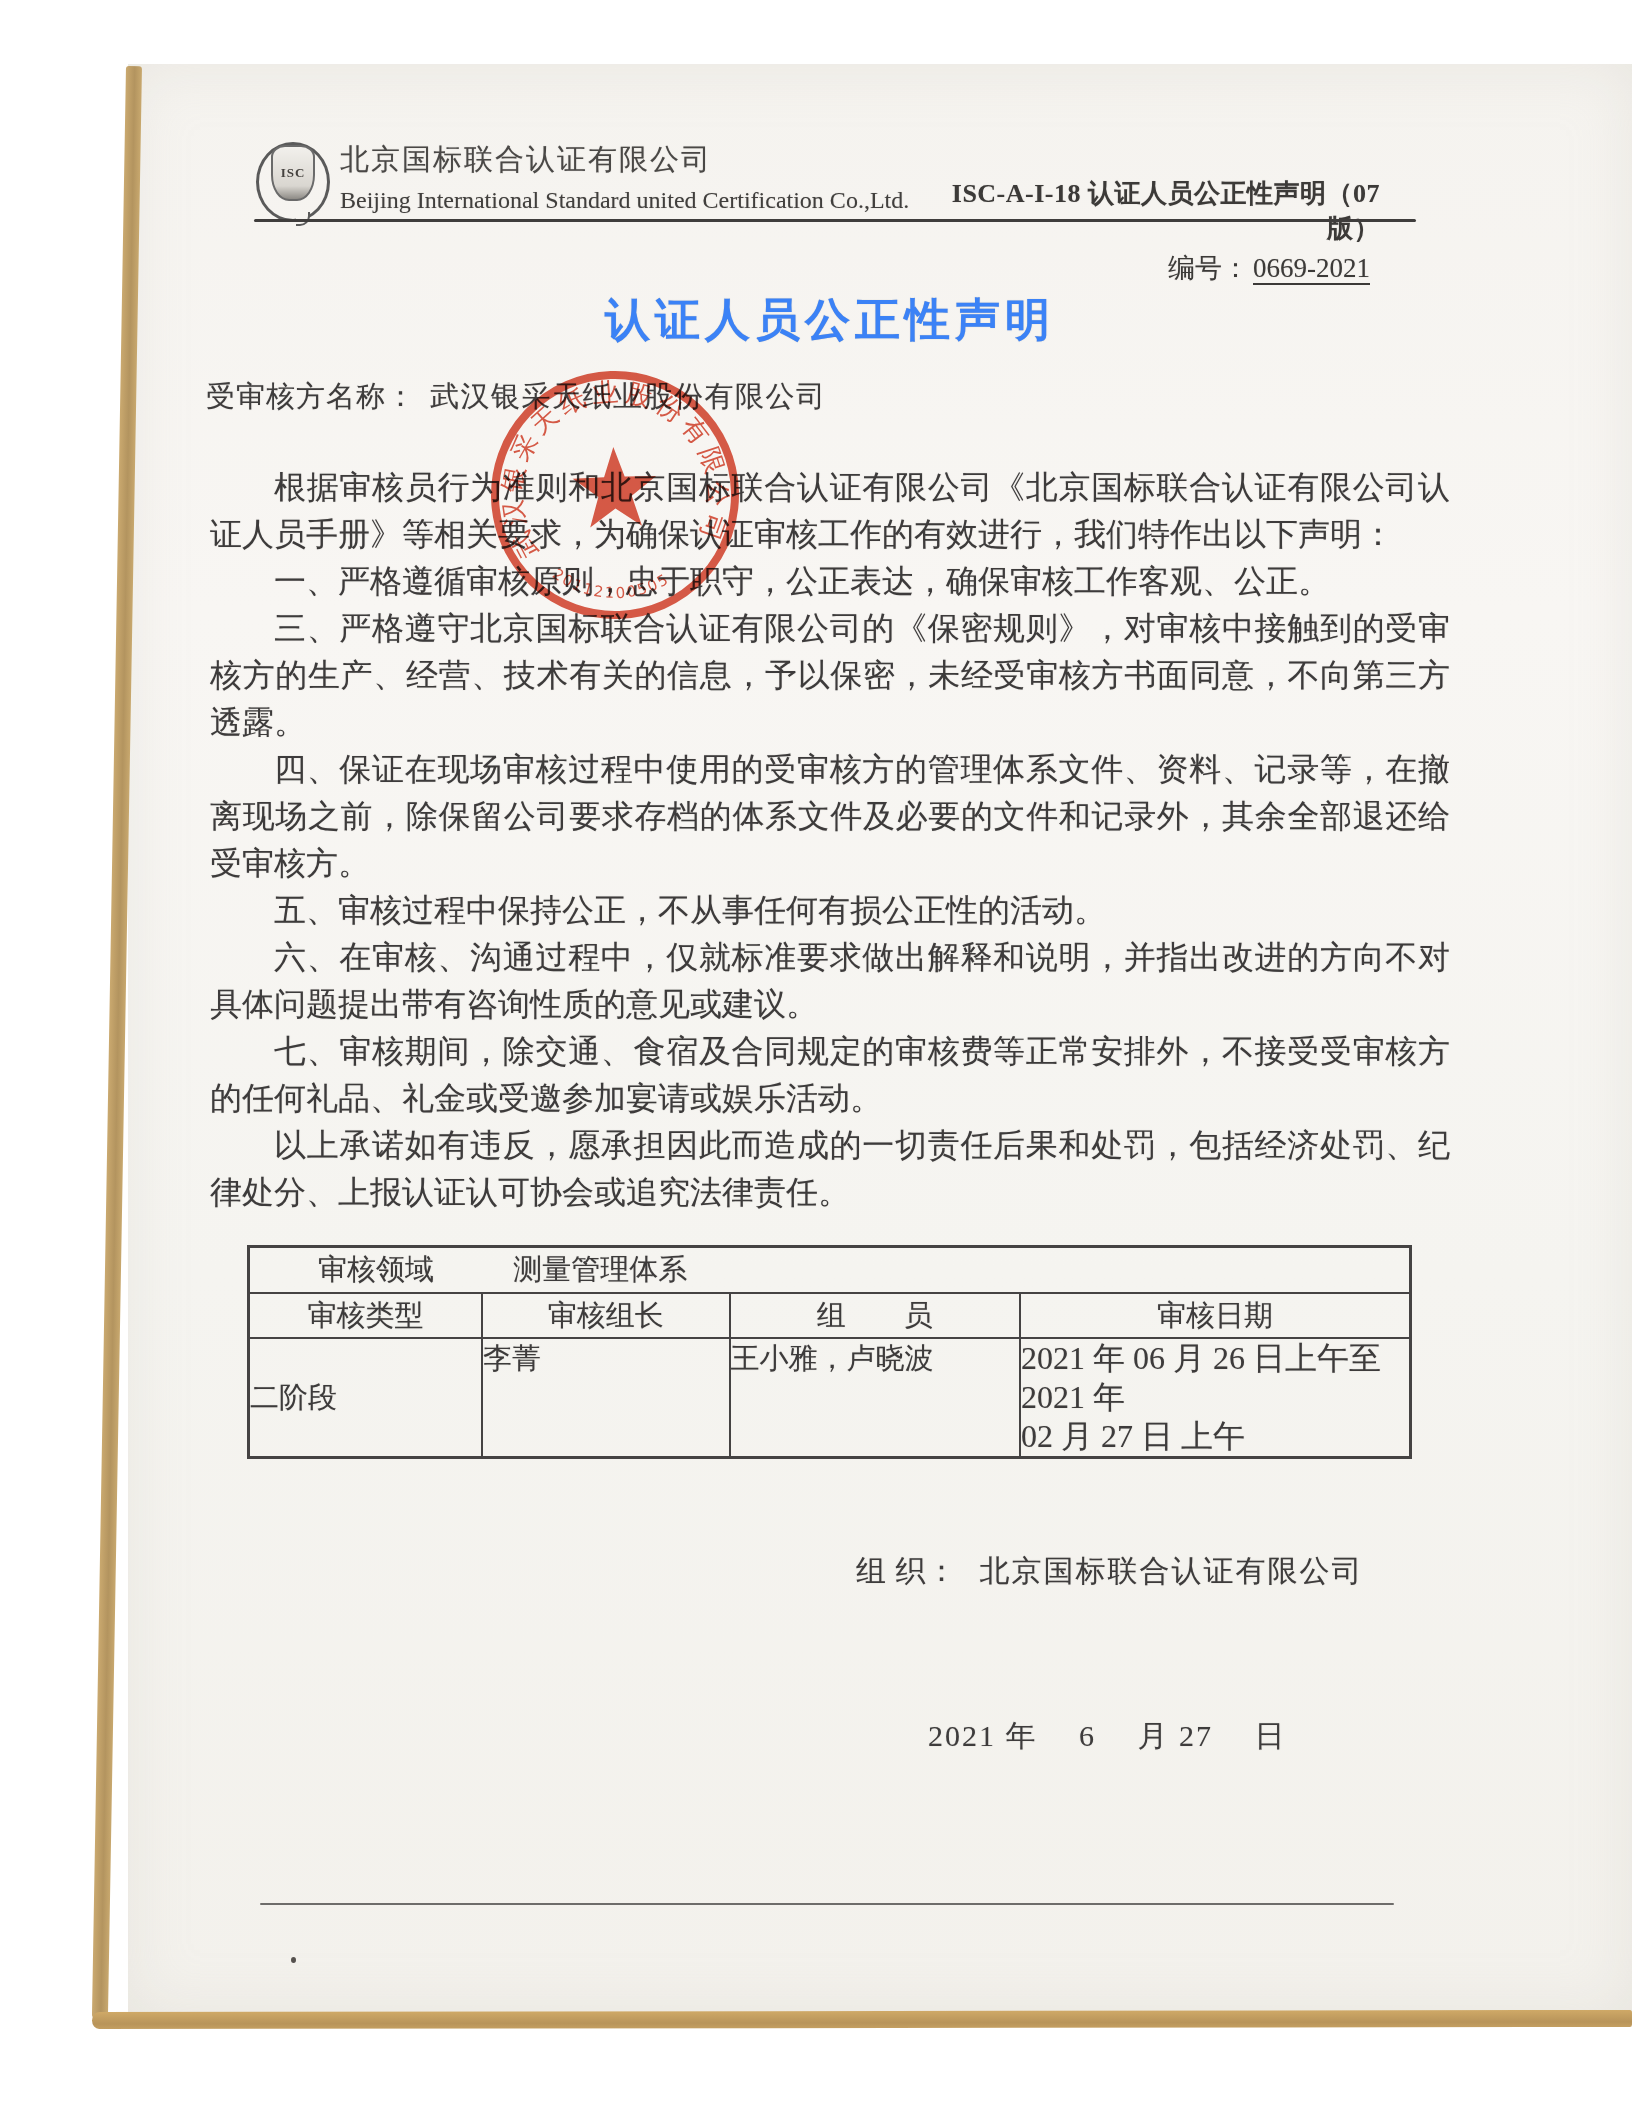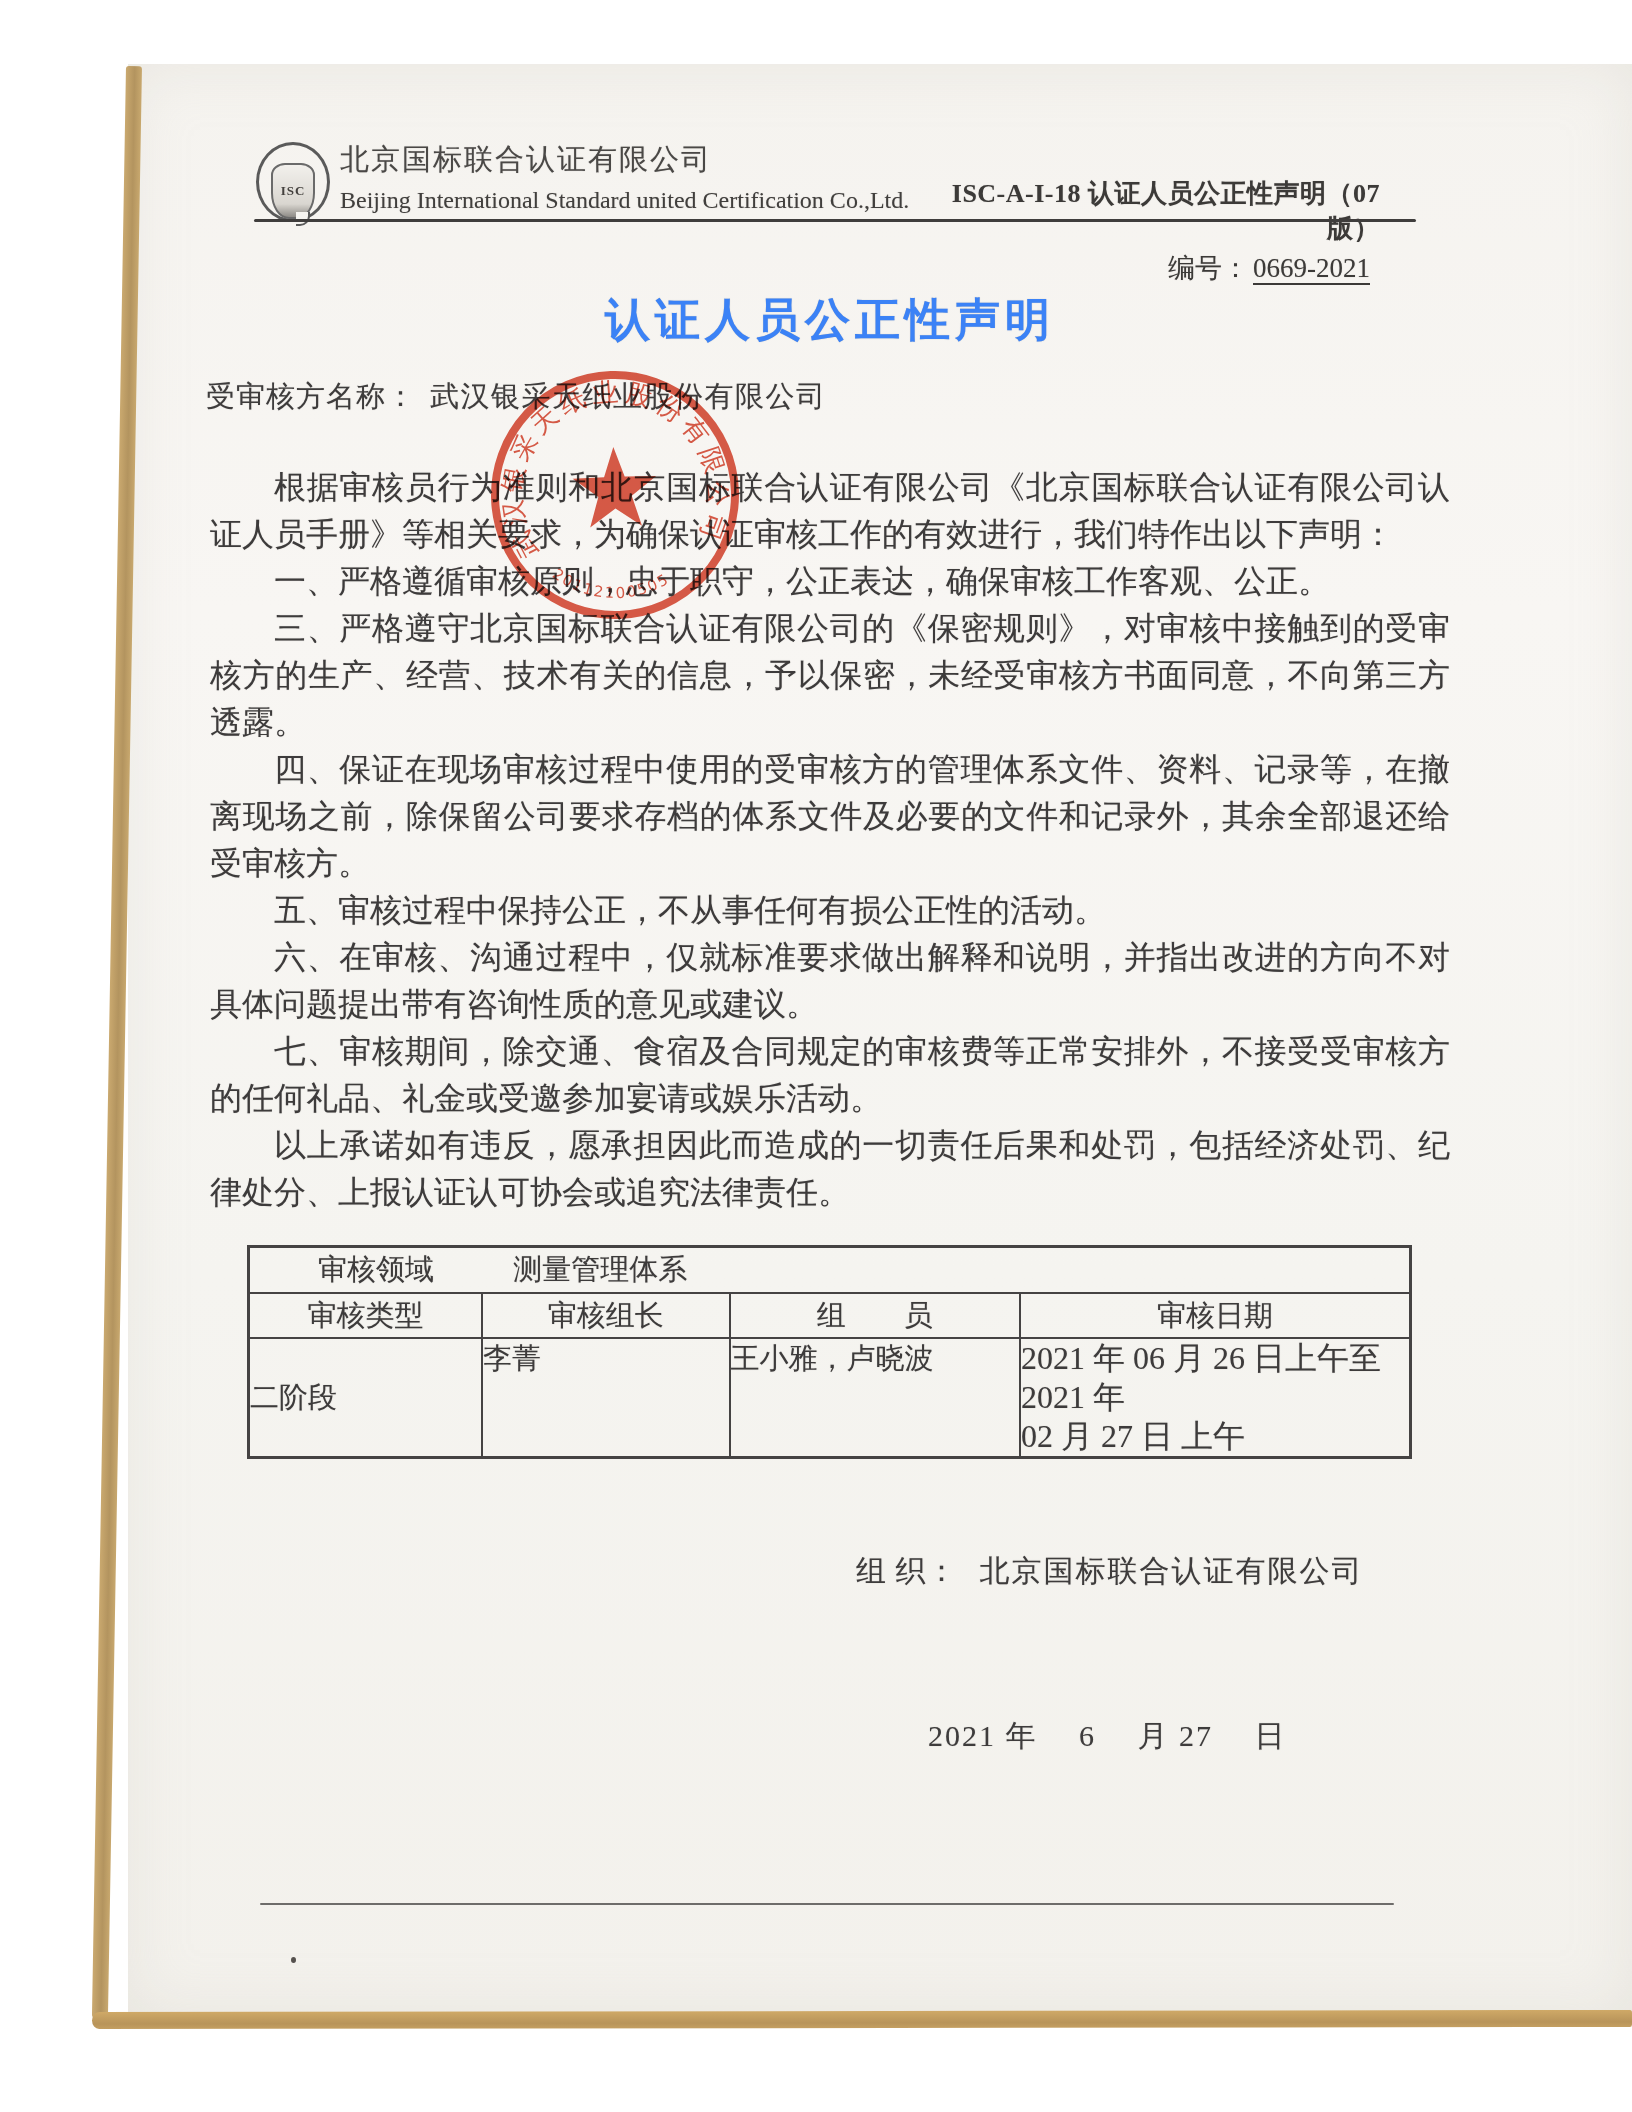--- a/index.html
+++ b/index.html
@@ -28,21 +28,21 @@
     background:linear-gradient(180deg,#cfa967,#b8945a 70%,#c49f61);
     border-radius:10px 3px 3px 10px / 12px 4px 4px 12px;
     transform:rotate(-.08deg);
   }
   .scan-text{ text-shadow:0 0 1px rgba(90,86,82,.35); }
 
   
   .logo{
     position:absolute;left:256px;top:142px;width:68px;height:74px;
     border:3px solid #5a5a5a;border-radius:50%;
-    display:flex;align-items:flex-end;justify-content:center;
+    display:flex;align-items:flex-start;justify-content:center;
   }
   .logo-inner{
     width:40px;height:52px;border:2px solid #6a6a6a;
     border-radius:14px 14px 18px 18px/12px 12px 26px 26px;
     display:flex;align-items:center;justify-content:center;
     background:linear-gradient(180deg,#f2f0ec, #d9d6d0 75%, #8e8b86);
   }
   .logo-tail{
     position:absolute;left:296px;top:212px;width:12px;height:12px;
     border:2px solid #5a5a5a;border-top:none;border-left:none;

